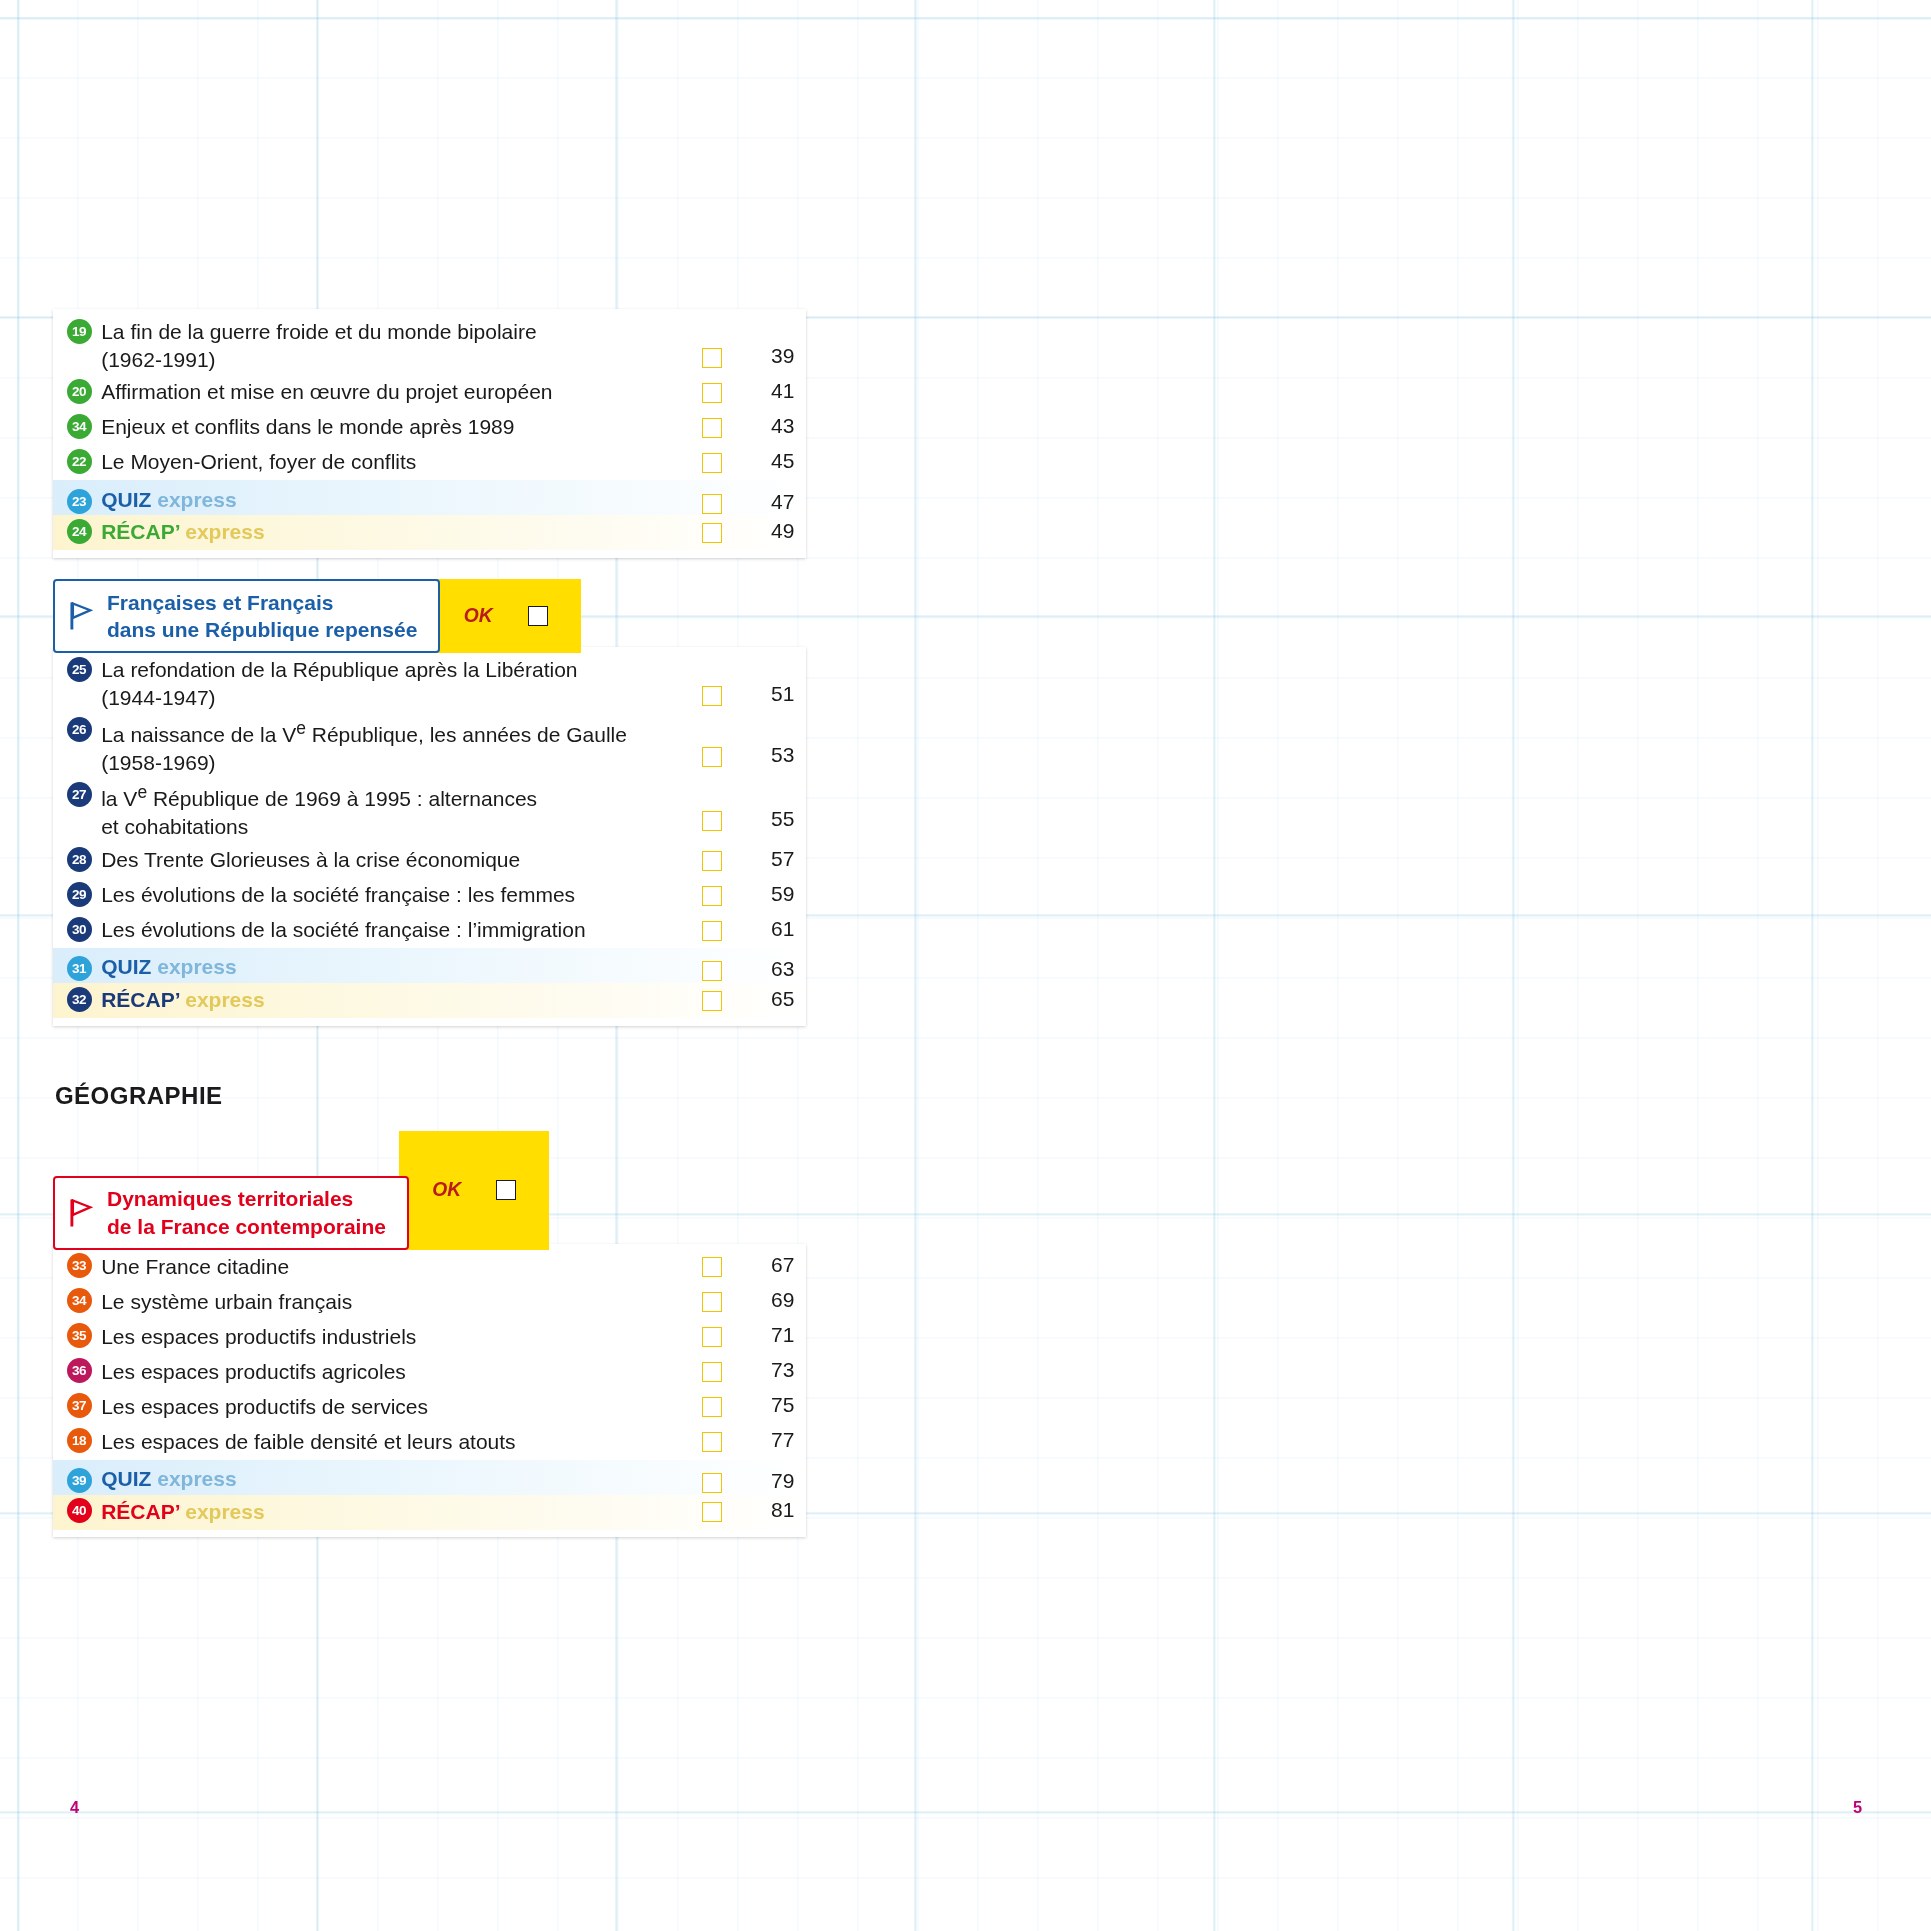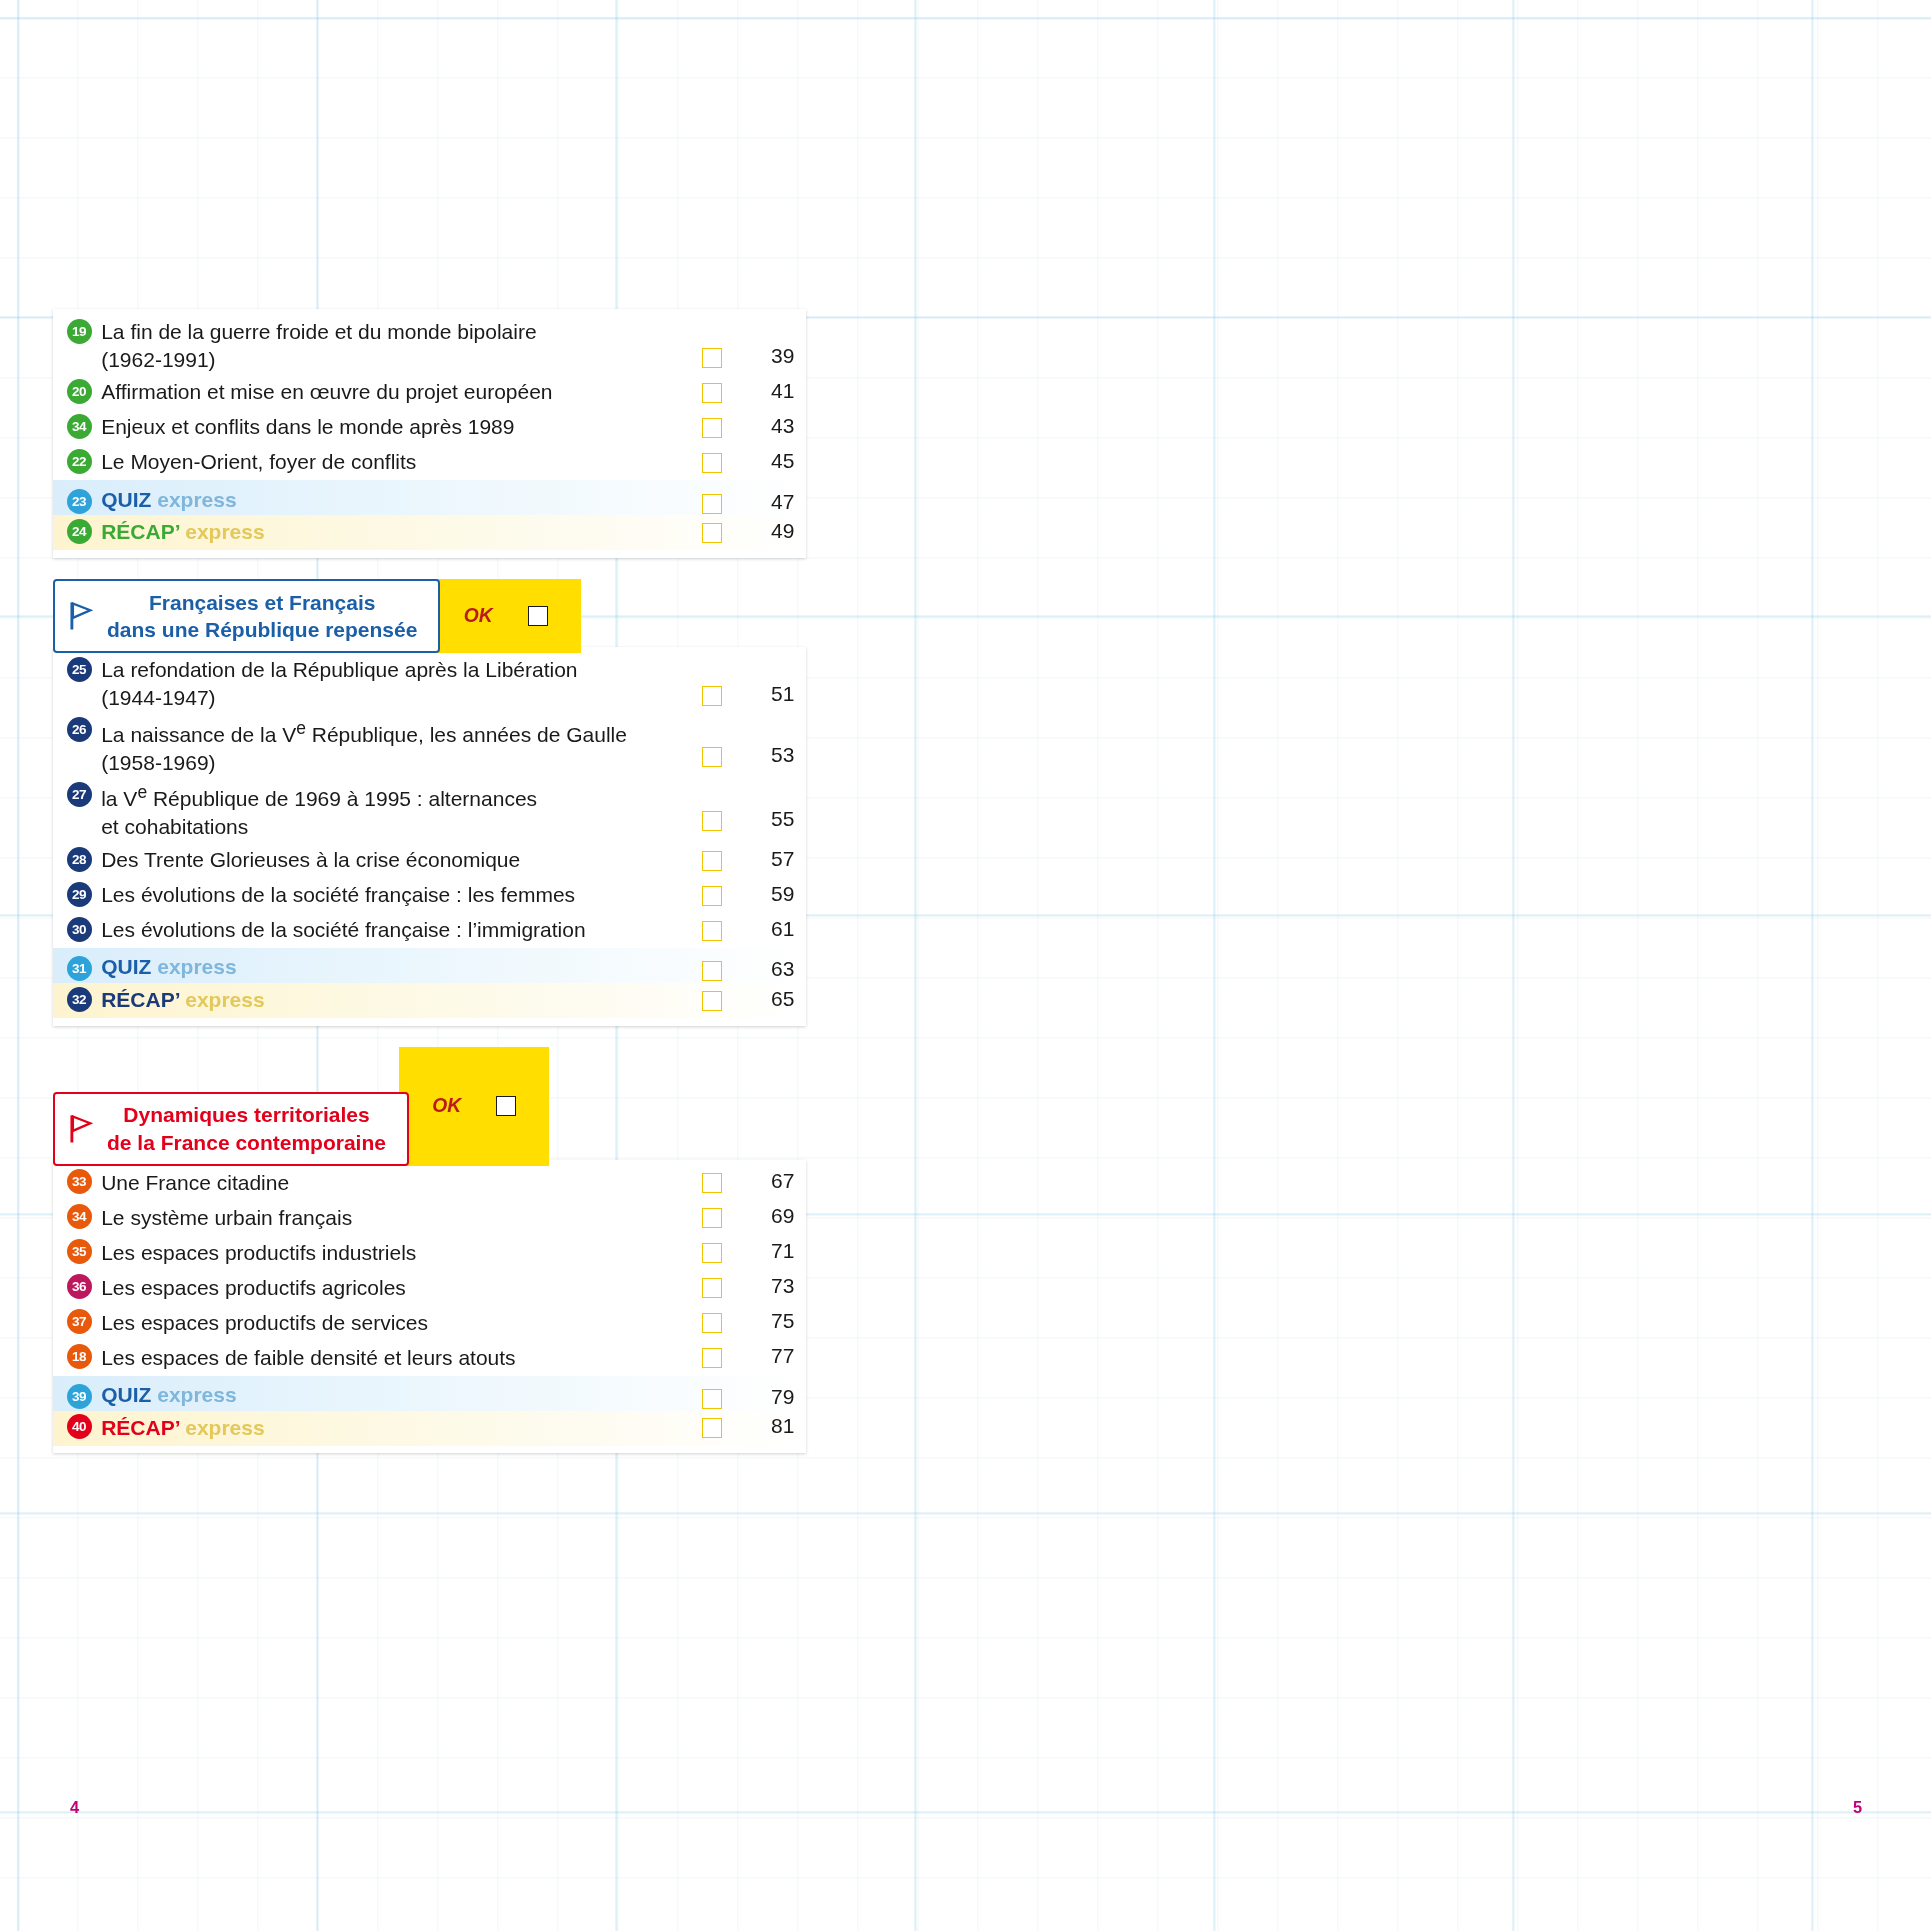--- a/index.html
+++ b/index.html
@@ -96,21 +96,21 @@
     border:2.9px solid #1b5fa8;
     border-radius:3.9px;
     background:#fff;
     padding:7.7px 21px 7.7px 52px;
     font-size:21px; font-weight:bold; line-height:1.3;
     color:#1b5fa8;
     white-space:pre-line;
     position:relative;
     z-index:2;
     min-height:60px;
-    display:flex; flex-direction:column; justify-content:center;text-align:center;
+    display:flex; flex-direction:column; justify-content:center;
   }
   .chapter .flag {
     position:absolute; left:13.5px; top:50%;
     transform:translateY(-50%);
     width:25px; height:29px;
     z-index:3;
   }
   .chapter .okbox {
     background:#ffde00;
     display:flex; align-items:center; justify-content:center;
@@ -275,20 +275,21 @@
               <div class="label recap"><span class="kw" style="color:#1b3a7a">RÉCAP’</span> <span class="kw-light" style="color:#e3c85a">express</span></div>
               <div class="chkwrap">
                 <div class="chk"></div>
               </div>
               <div class="pg">65</div>
             </div>
           </div>
         </div>
       </div>
 
+    <div class="section-title">GÉOGRAPHIE</div>
 
     <div id="left-chapter2">
         <div>
           <div class="chapter">
             <div class="titlebox" style="border-color: rgb(226, 0, 26); color: rgb(226, 0, 26); margin-top: 45px;">Dynamiques territoriales
 de la France contemporaine<svg class="flag" viewBox="0 0 26 30">
                 <path d="M3 1 L3 29" stroke="#e2001a" stroke-width="3" fill="none"></path>
                 <path d="M4 2 L22 9 L4 17 Z" fill="#ffffff" stroke="#e2001a" stroke-width="2.5"></path>
               </svg></div>
             <div class="okbox">

